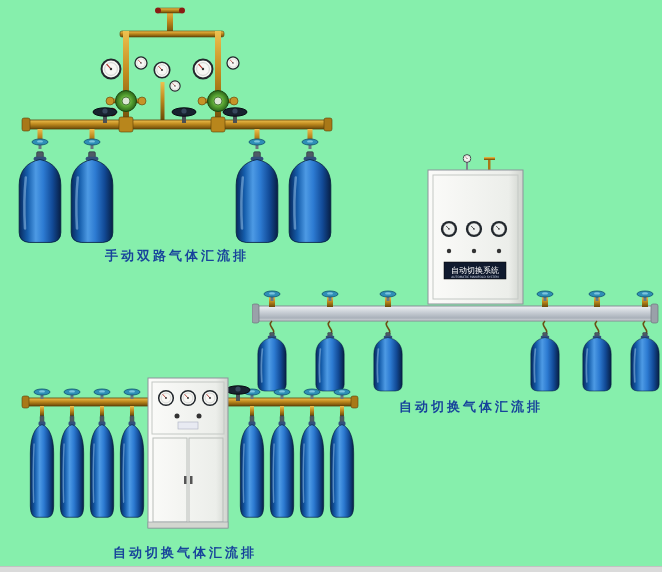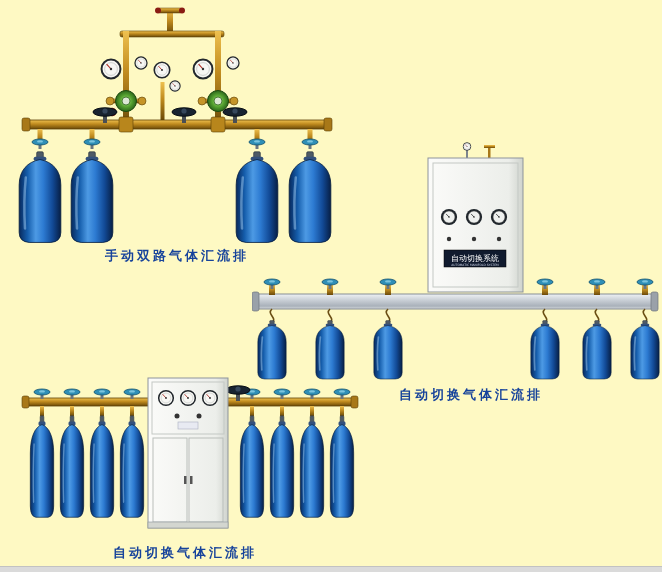--- a/index.html
+++ b/index.html
@@ -1,17 +1,17 @@
 <!DOCTYPE html>
 <html><head>
 <meta charset="utf-8">
 <style>
   html,body{margin:0;padding:0;background:#fff;}
   #canvas{
-    position:relative;width:662px;height:572px;background:#fef9c3;overflow:hidden;
+    position:relative;width:662px;height:572px;background:#86efac;overflow:hidden;
     font-family:"DejaVu Sans","Liberation Sans",sans-serif;
   }
   .fig{position:absolute;margin:0;padding:0;}
   .caption{
     position:absolute;left:0;width:100%;text-align:center;
     font-weight:bold;font-size:13px;letter-spacing:3px;color:#17439b;
   }
   .bottom-strip{
     position:absolute;left:0;top:566px;width:662px;height:5px;
     background:#dadada;border-top:1px solid #c2c2c2;
@@ -153,21 +153,21 @@
       </g>
 
       <use href="#bottle" x="3" y="145" width="50" height="93"></use>
       <use href="#bottle" x="55" y="145" width="50" height="93"></use>
       <use href="#bottle" x="220" y="145" width="50" height="93"></use>
       <use href="#bottle" x="273" y="145" width="50" height="93"></use>
     </svg>
     <figcaption class="caption" style="top:241px;">手动双路气体汇流排</figcaption>
   </figure>
 
-  <figure class="fig" style="left:252px;top:142px;width:410px;height:262px;">
+  <figure class="fig" style="left:252px;top:154px;width:410px;height:262px;">
     <svg width="410" height="240" viewBox="0 0 410 240">
       <g>
         <rect x="214" y="2" width="2" height="14" fill="#7d858d"></rect>
         <use href="#gauge" x="210.5" y="0" width="9" height="9"></use>
         <rect x="236" y="4" width="2.5" height="12" fill="#a87818"></rect>
         <rect x="232" y="3" width="11" height="3" fill="url(#brassGrad)"></rect>
         <rect x="176" y="16" width="95" height="134" fill="url(#cabGrad)" stroke="#8d949b" stroke-width="1"></rect>
         <rect x="181" y="21" width="85" height="124" fill="none" stroke="#c3c8c4" stroke-width="1"></rect>
         <use href="#gaugeDark" x="188" y="66" width="18" height="18"></use>
         <use href="#gaugeDark" x="213" y="66" width="18" height="18"></use>

